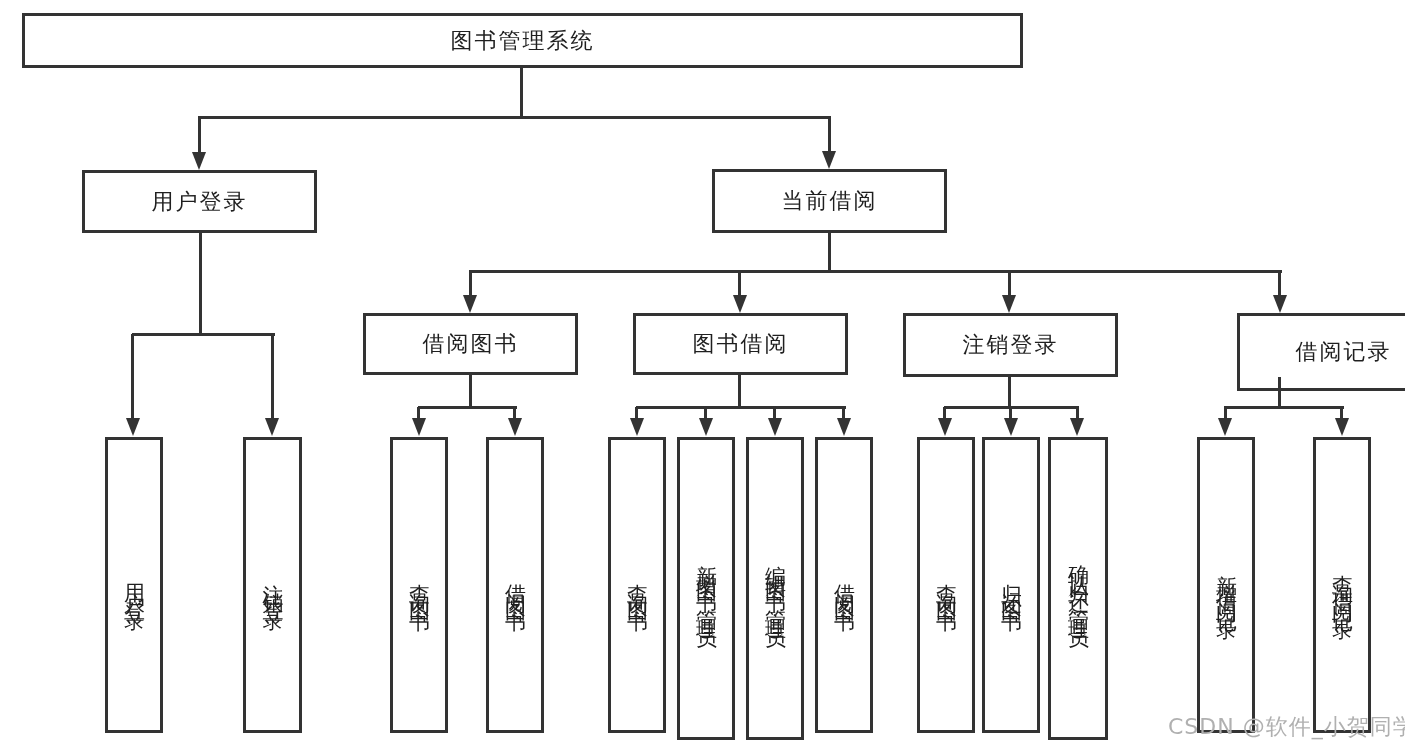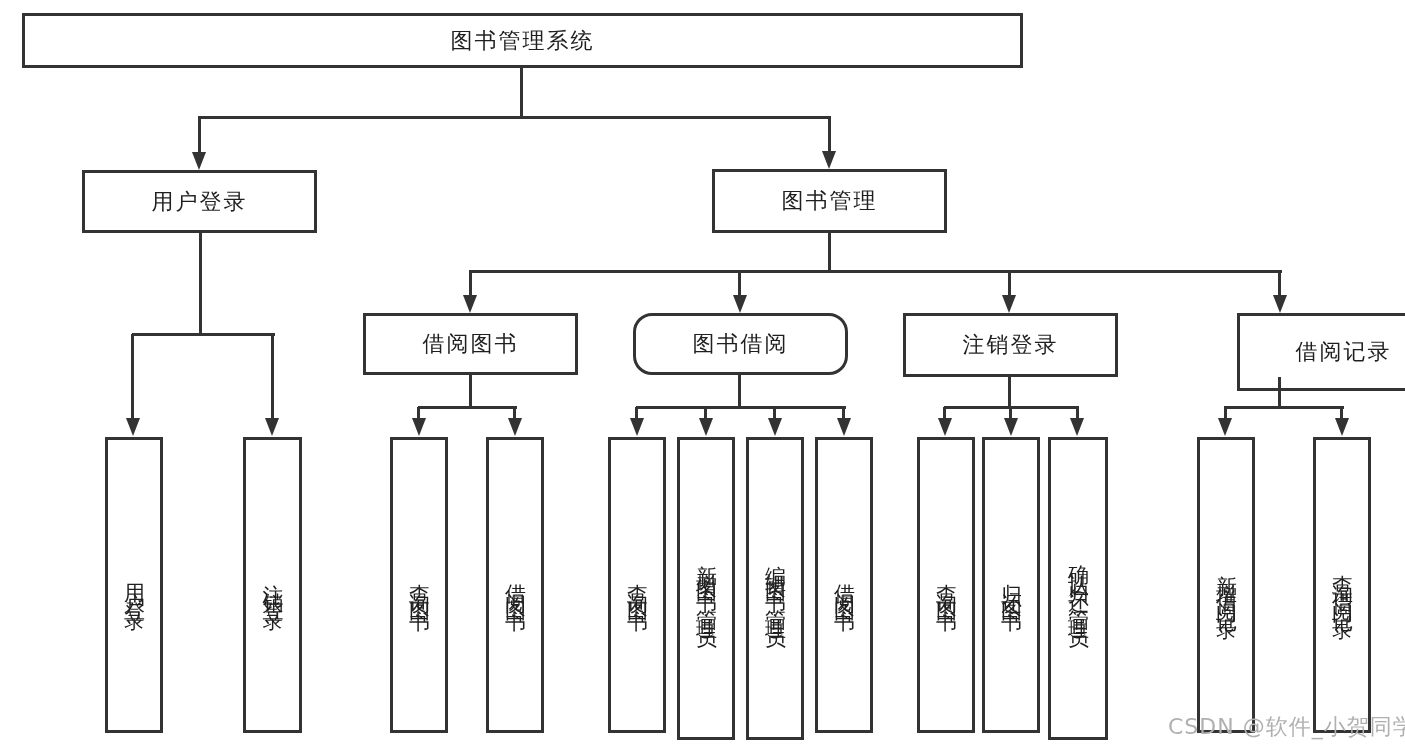--- a/index.html
+++ b/index.html
@@ -77,42 +77,42 @@
 
   <div class="hline" style="left:198px; top:116px; width:633px;"></div>
 
   <div class="vline" style="left:198px; top:117px; height:36px;"></div>
   <div class="arr" style="left:192px; top:152px;"></div>
 
   <div class="vline" style="left:828px; top:117px; height:36px;"></div>
   <div class="arr" style="left:822px; top:151px;"></div>
 
   <div class="box" style="left:82px; top:170px; width:235px; height:63px;">用户登录</div>
-  <div class="box" style="left:712px; top:169px; width:235px; height:64px;">图书管理</div>
+  <div class="box" style="left:712px; top:169px; width:235px; height:64px;">当前借阅</div>
 
   <div class="vline" style="left:199px; top:233px; height:103px;"></div>
   <div class="hline" style="left:132px; top:333px; width:143px;"></div>
   <div class="vline" style="left:131px; top:334px; height:86px;"></div>
   <div class="arr" style="left:126px; top:418px;"></div>
   <div class="vline" style="left:271px; top:334px; height:86px;"></div>
   <div class="arr" style="left:265px; top:418px;"></div>
 
   <div class="vline" style="left:828px; top:233px; height:40px;"></div>
   <div class="hline" style="left:469px; top:270px; width:813px;"></div>
   <div class="vline" style="left:469px; top:272px; height:25px;"></div>
   <div class="arr" style="left:463px; top:295px;"></div>
   <div class="vline" style="left:738px; top:272px; height:25px;"></div>
   <div class="arr" style="left:733px; top:295px;"></div>
   <div class="vline" style="left:1008px; top:272px; height:25px;"></div>
   <div class="arr" style="left:1002px; top:295px;"></div>
   <div class="vline" style="left:1278px; top:272px; height:25px;"></div>
   <div class="arr" style="left:1273px; top:295px;"></div>
 
   <div class="box" style="left:363px; top:313px; width:215px; height:62px;">借阅图书</div>
-  <div class="box" style="left:633px; top:313px; width:215px; height:62px;border-radius:19px;">图书借阅</div>
+  <div class="box" style="left:633px; top:313px; width:215px; height:62px;">图书借阅</div>
   <div class="box" style="left:903px; top:313px; width:215px; height:64px;">注销登录</div>
   <div class="box" style="left:1213px; top:313px; width:213px; height:78px;margin-left:24px;">借阅记录</div>
 
   <div class="vline" style="left:469px; top:375px; height:34px;"></div>
   <div class="hline" style="left:418px; top:406px; width:99px;"></div>
   <div class="vline" style="left:417px; top:407px; height:13px;"></div>
   <div class="arr" style="left:412px; top:418px;"></div>
   <div class="vline" style="left:513px; top:407px; height:13px;"></div>
   <div class="arr" style="left:508px; top:418px;"></div>
 

